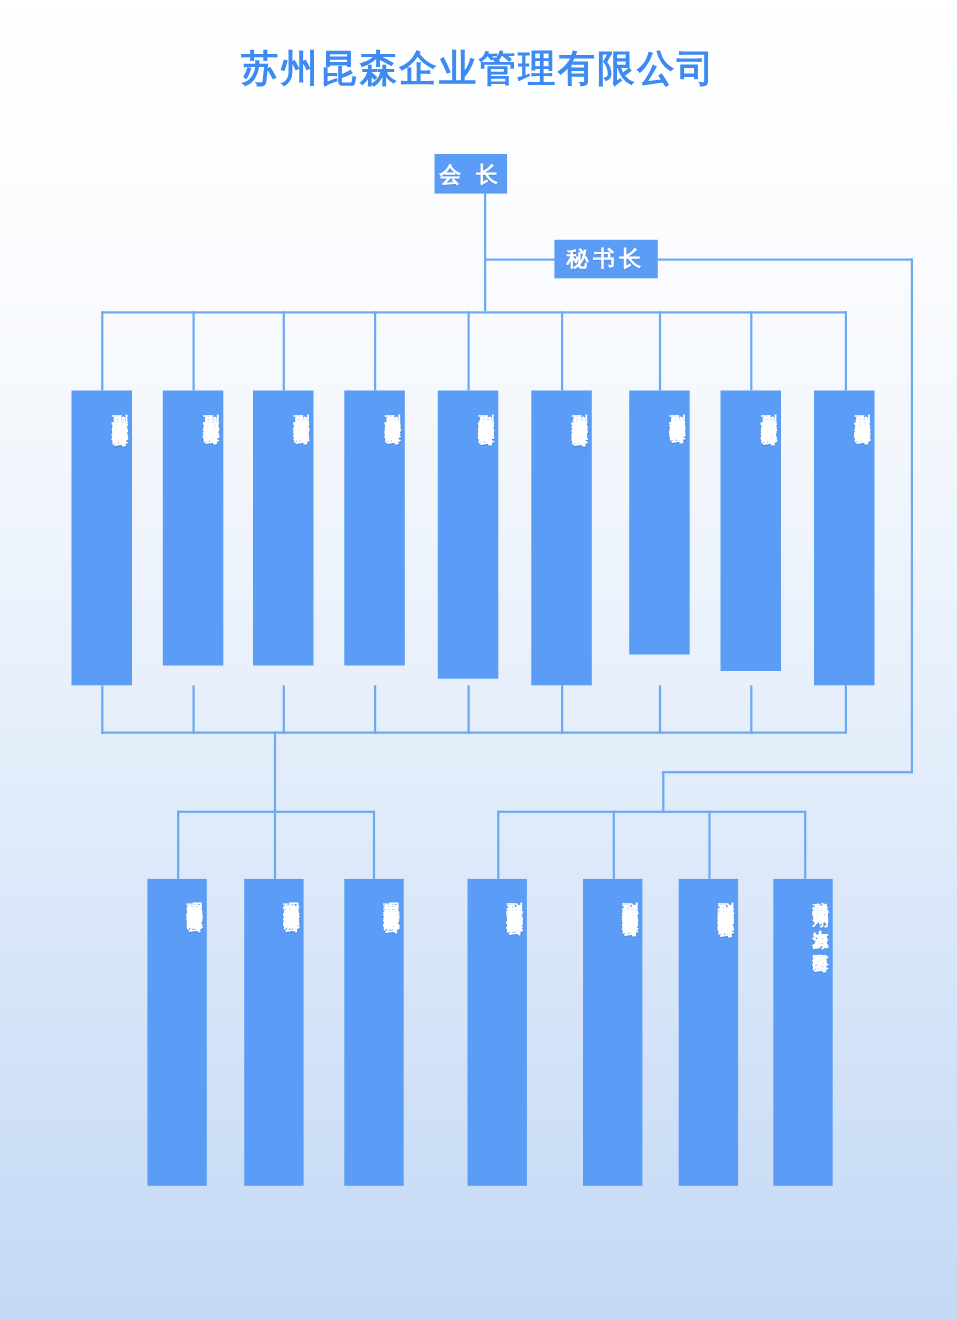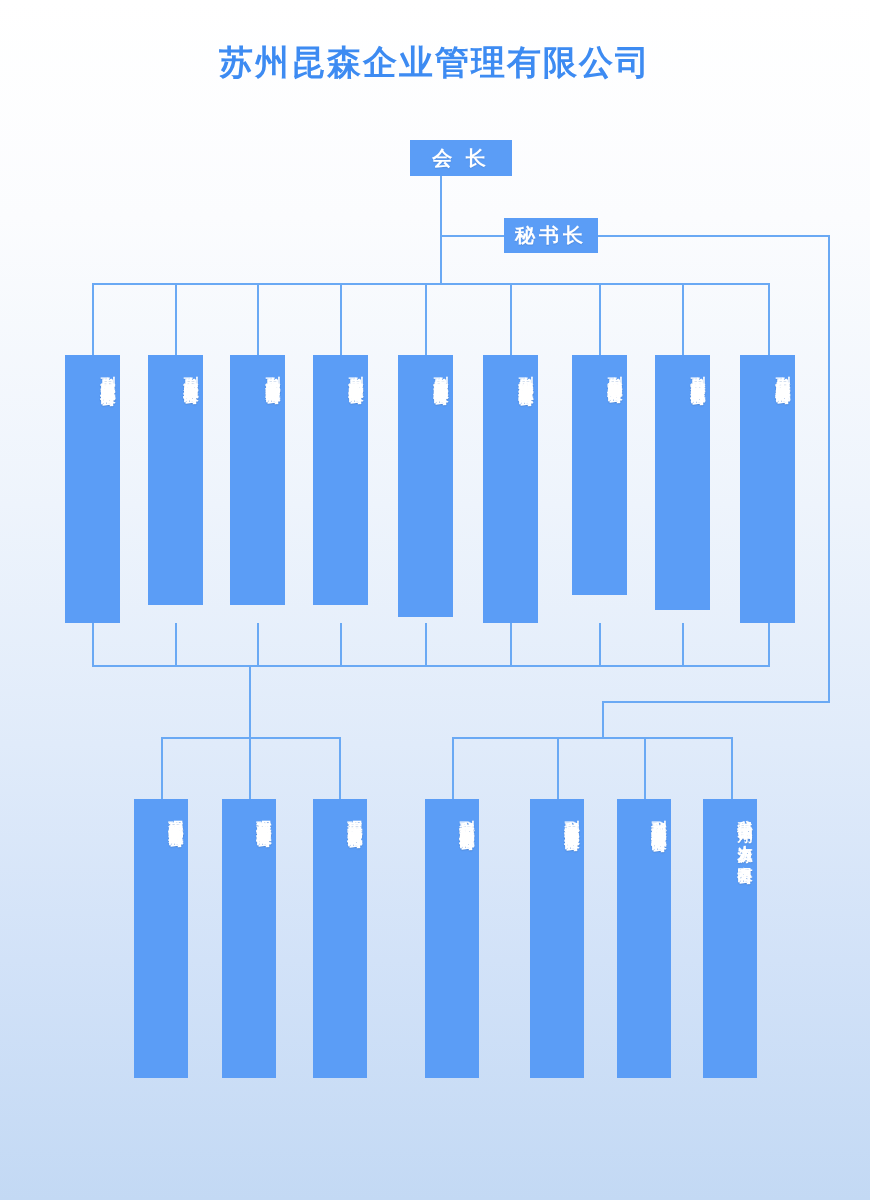--- a/index.html
+++ b/index.html
@@ -111,21 +111,21 @@
 
 <div class="ln lh" style="left:602px; top:701px; width:228px;"></div>
 <div class="ln lv" style="left:602px; top:701px; height:38px;"></div>
 
 <div class="ln lh" style="left:452px; top:737px; width:280px;"></div>
 <div class="ln lv" style="left:452px; top:737px; height:62px;"></div>
 <div class="ln lv" style="left:557px; top:737px; height:62px;"></div>
 <div class="ln lv" style="left:644px; top:737px; height:62px;"></div>
 <div class="ln lv" style="left:731px; top:737px; height:62px;"></div>
 
-<div class="node h" style="left:410px; top:140px; width:102px; height:36px;justify-content:center;">
+<div class="node h" style="left:395px; top:140px; width:66px; height:36px;justify-content:center;">
   <span>会 长</span>
 </div>
 
 <div class="node h" style="left:504px; top:218px; width:94px; height:35px;">
   <span>秘书长</span>
 </div>
 
 <div class="node v" style="left:65px; top:355px; width:55px; height:268px;">
   <span class="role">副会长</span>
   <span class="org">昆山人力资源派遣服务有限公司</span>

